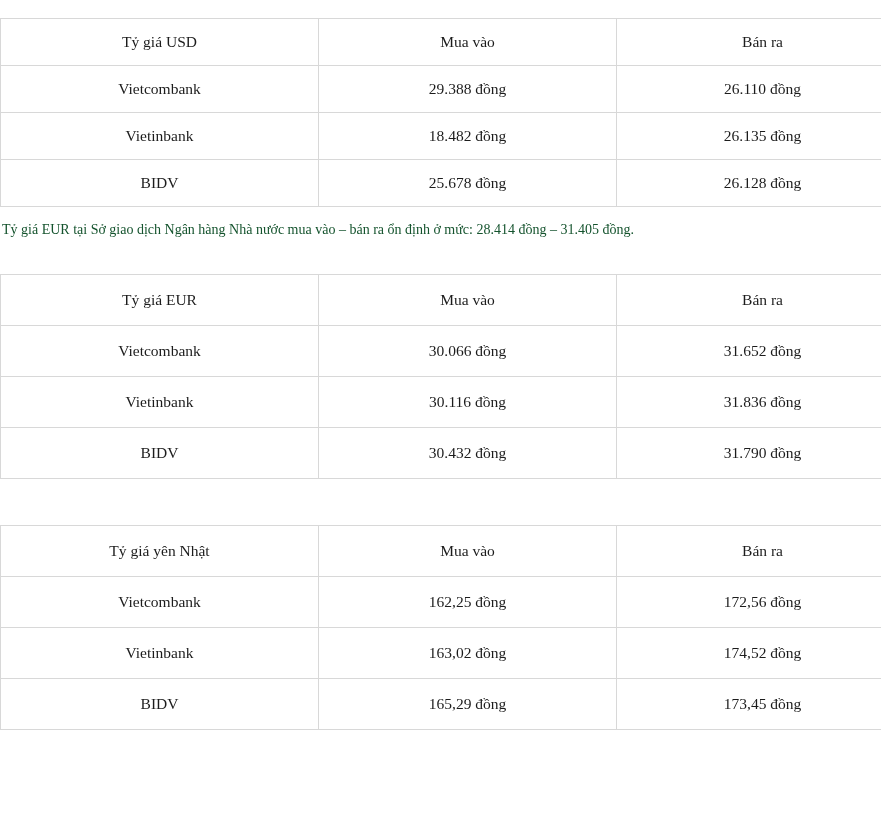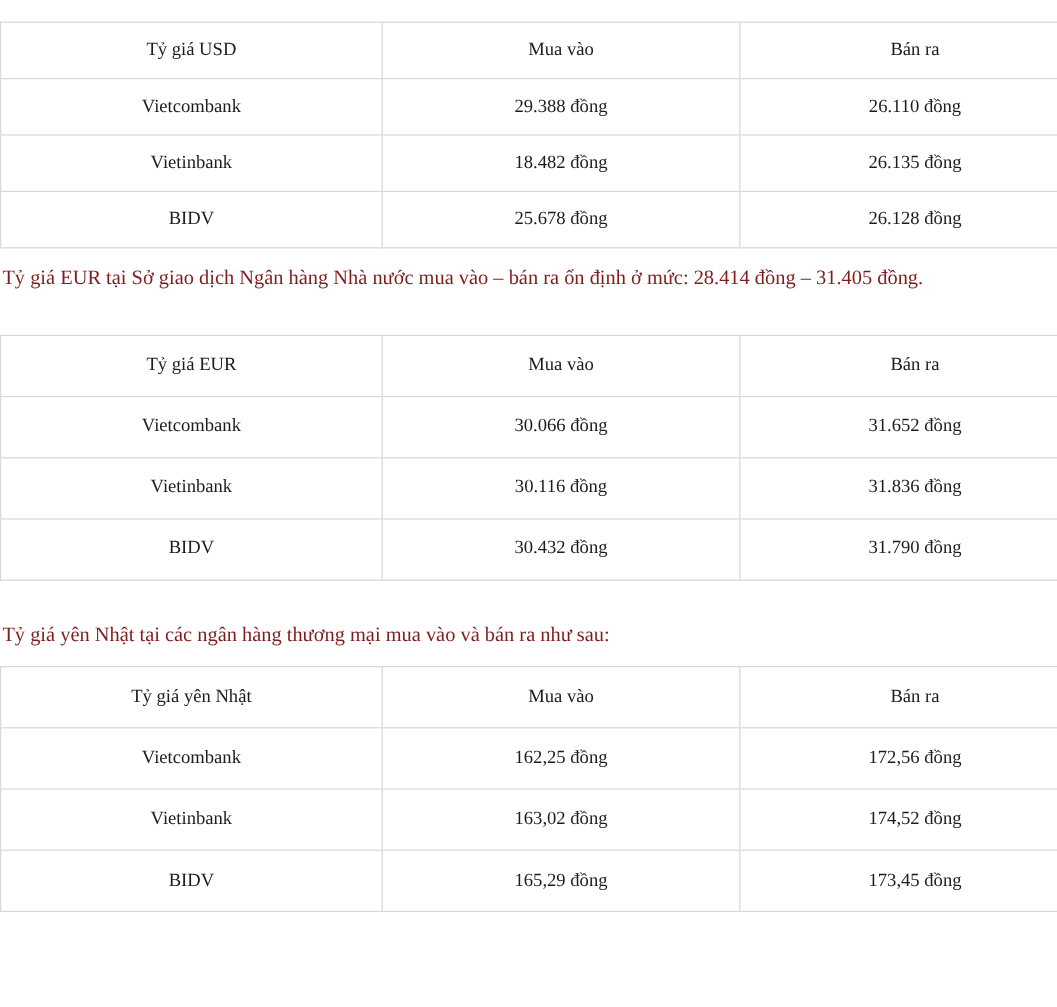--- a/index.html
+++ b/index.html
@@ -31,23 +31,23 @@
     vertical-align: middle;
     padding: 10px 6px;
     color: #1c1c1c;
     line-height: 1.35;
   }
   .rate-table .col-name { width: 305px; }
   .rate-table .col-buy  { width: 285px; font-family: Liberation Serif, serif; }
   .rate-table .col-sell { width: 279px; }
 
   .para {
-    font-size: 17px;
+    font-size: 14px;
     line-height: 1.5;
-    color: #7f1d1d;
+    color: #14532d;
     margin: 0;
     padding: 0 4px 0 2px;
   }
   .spacer-a { height: 12px; }
   .spacer-b { height: 20px; }
   .spacer-c { height: 14px; }
 
   
   .tbl-usd tr td { height: 26px; }
   .tbl-eur tr td { height: 30px; margin-top: 45px; }
@@ -119,21 +119,20 @@
       <tr>
         <td class="col-name">BIDV</td>
         <td class="col-buy">30.432 đồng</td>
         <td class="col-sell">31.790 đồng</td>
       </tr>
     </tbody>
   </table>
 
   <div class="spacer-a"></div>
   <div class="spacer-b"></div>
-  <p class="para">Tỷ giá yên Nhật tại các ngân hàng thương mại mua vào và bán ra như sau:</p>
   <div class="spacer-c"></div>
 
   <table class="rate-table tbl-jpy">
     <tbody>
       <tr>
         <td class="col-name">Tỷ giá yên Nhật</td>
         <td class="col-buy">Mua vào</td>
         <td class="col-sell">Bán ra</td>
       </tr>
       <tr>

